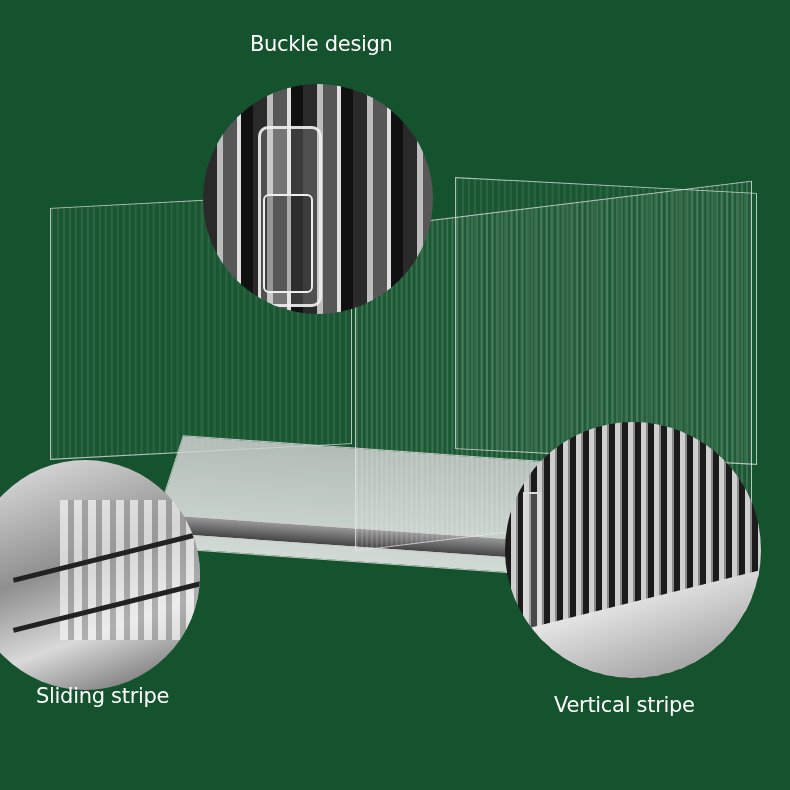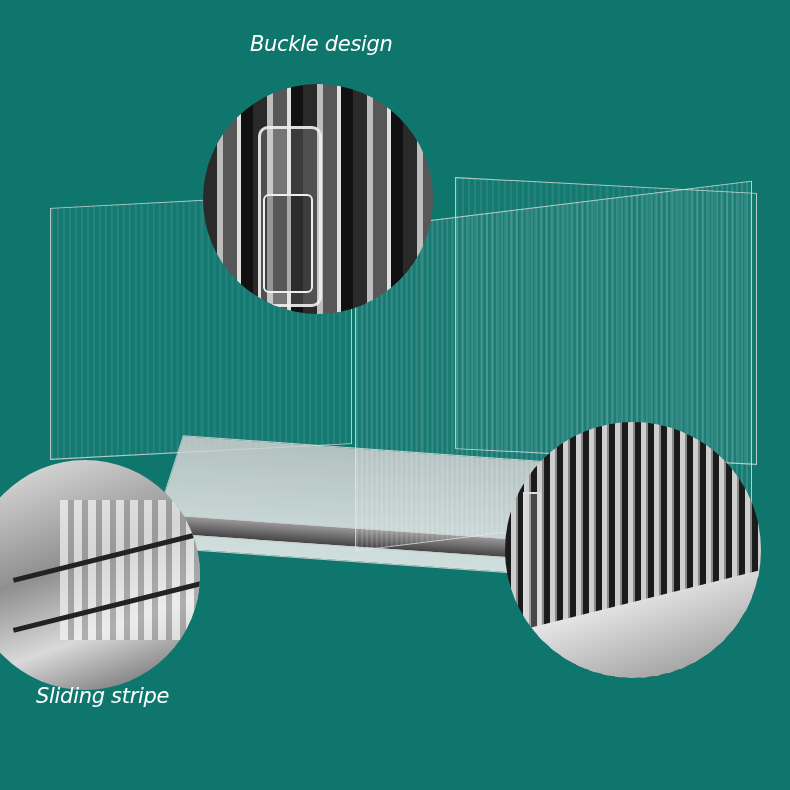--- a/index.html
+++ b/index.html
@@ -1,17 +1,17 @@
 <!DOCTYPE html>
 <html><head>
 <meta charset="utf-8">
 <style>
   html, body { margin:0; padding:0; background:#000; }
   body { width:790px; height:790px; position:relative; overflow:hidden; font-family:"DejaVu Sans", sans-serif; }
-  .stage { position:absolute; inset:0; background:#0f766e;font-style:italic; }
+  .stage { position:absolute; inset:0; background:#14532d; }
   .label { position:absolute; color:#fff; font-size:21px; white-space:nowrap; letter-spacing:-0.3px; }
   .lbl-buckle { left:250px; top:32px; }
   .lbl-sliding { left:36px; top:684px; }
   .lbl-vertical { left:554px; top:693px; }
 
   
   .box { position:absolute; }
   .panel { position:absolute; border:1.5px solid rgba(230,230,230,0.75);
     background: repeating-linear-gradient(90deg, rgba(255,255,255,0.10) 0 2px, rgba(255,255,255,0.02) 2px 6px); }
   .back-left { left:50px; top:200px; width:300px; height:250px; transform:skewY(-3deg); }
@@ -66,13 +66,14 @@
     <div class="bar" style="top:140px"></div>
   </div>
 
   <div class="circle c-vertical">
     <div class="post"></div>
     <div class="rail"></div>
   </div>
 
   <div class="label lbl-buckle">Buckle design</div>
   <div class="label lbl-sliding">Sliding stripe</div>
+  <div class="label lbl-vertical">Vertical stripe</div>
 </div>
 
 </body></html>

